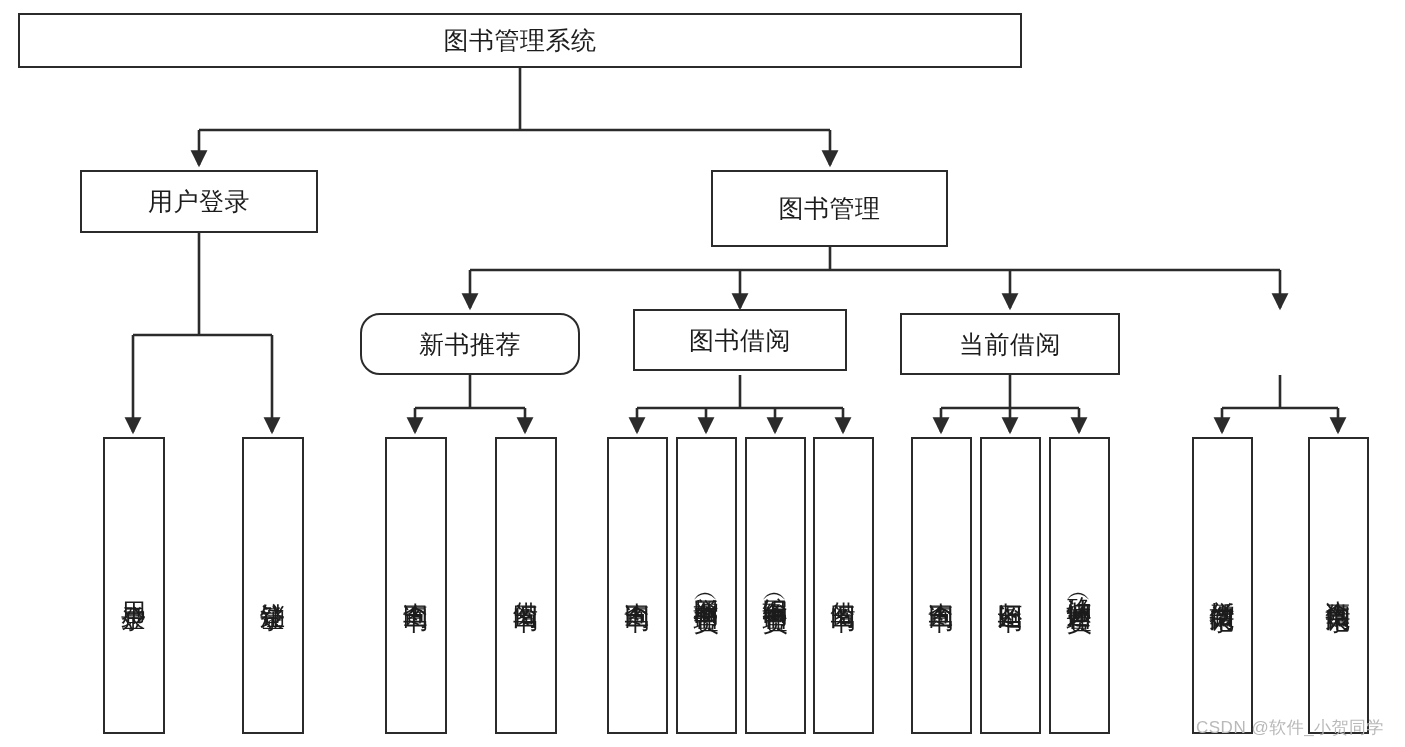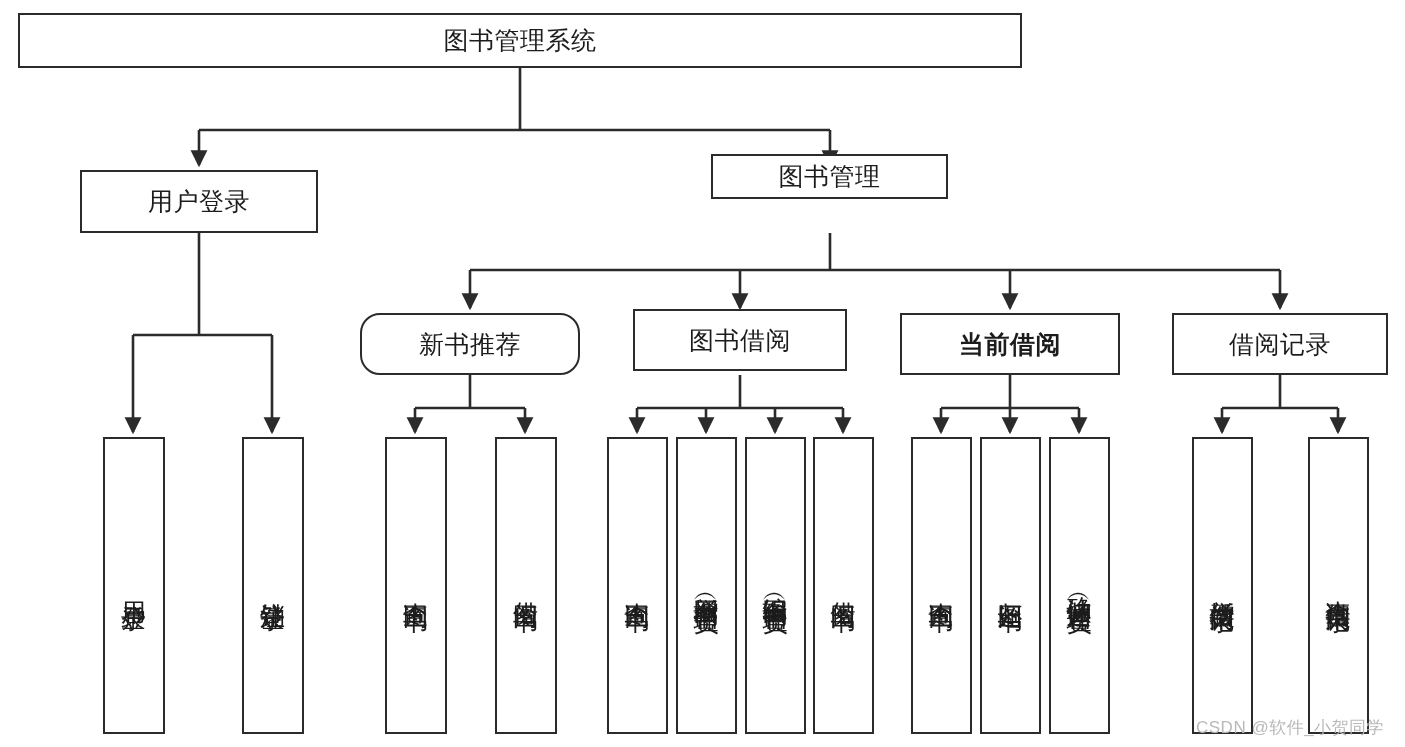--- a/index.html
+++ b/index.html
@@ -126,35 +126,32 @@
     </g>
   </svg>
 
   <div class="node h-node title-node" style="left:18px; top:13px; width:1004px; height:55px;">
     <span class="node-label">图书管理系统</span>
   </div>
 
   <div class="node h-node" style="left:80px; top:170px; width:238px; height:63px;">
     <span class="node-label">用户登录</span>
   </div>
-  <div class="node h-node" style="left:711px; top:154px; width:237px; height:45px;">
+  <div class="node h-node" style="left:711px; top:170px; width:237px; height:77px;">
     <span class="node-label">图书管理</span>
   </div>
 
   <div class="node h-node" style="left:360px; top:313px; width:220px; height:62px;border-radius:20px;">
     <span class="node-label">新书推荐</span>
   </div>
   <div class="node h-node" style="left:633px; top:309px; width:214px; height:62px;">
     <span class="node-label">图书借阅</span>
   </div>
-  <div class="node h-node" style="left:900px; top:313px; width:220px; height:62px;font-weight:bold;">
+  <div class="node h-node" style="left:900px; top:313px; width:220px; height:62px;">
     <span class="node-label">当前借阅</span>
-  </div>
-  <div class="node h-node" style="left:1172px; top:313px; width:216px; height:62px;">
-    <span class="node-label">借阅记录</span>
   </div>
 
   <div class="node v-node" style="left:103px; top:437px; width:62px; height:297px;">
     <span class="node-label">用户登录</span>
   </div>
   <div class="node v-node" style="left:242px; top:437px; width:62px; height:297px;">
     <span class="node-label">注销登录</span>
   </div>
 
   <div class="node v-node" style="left:385px; top:437px; width:62px; height:297px;">

